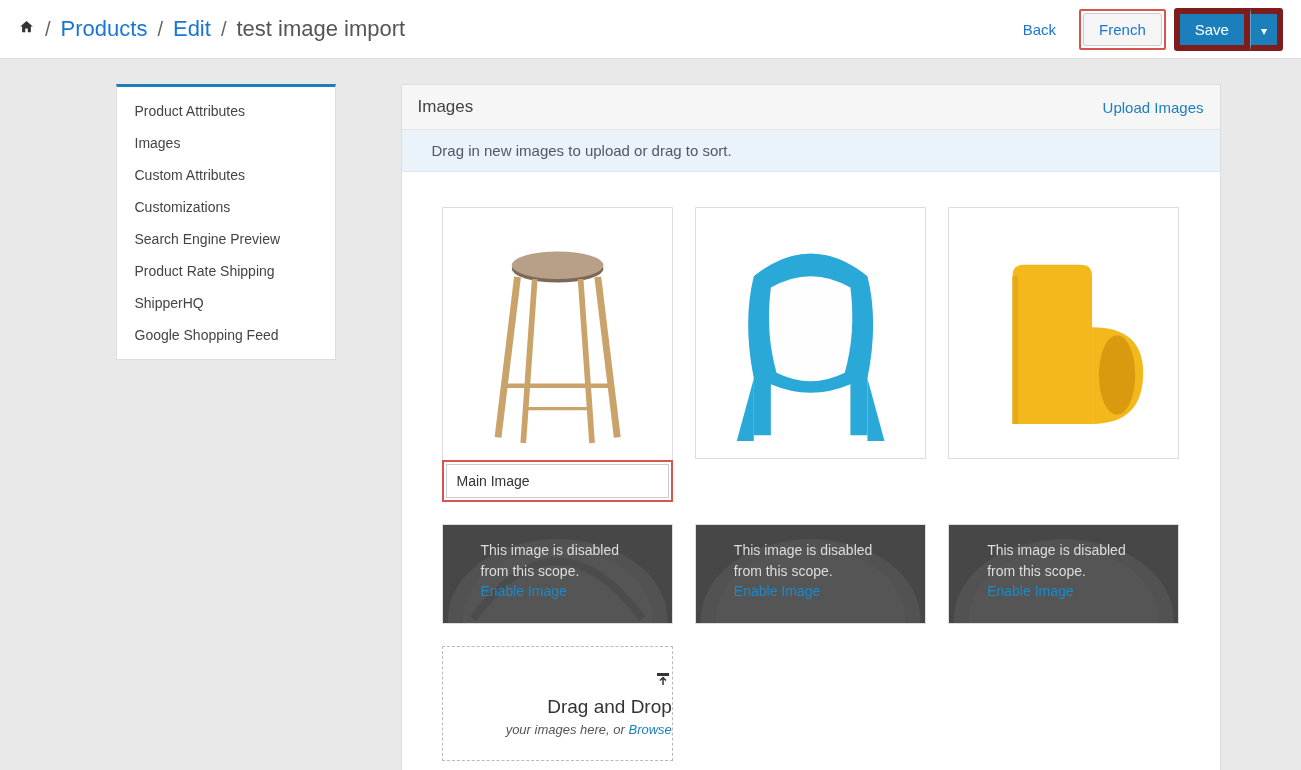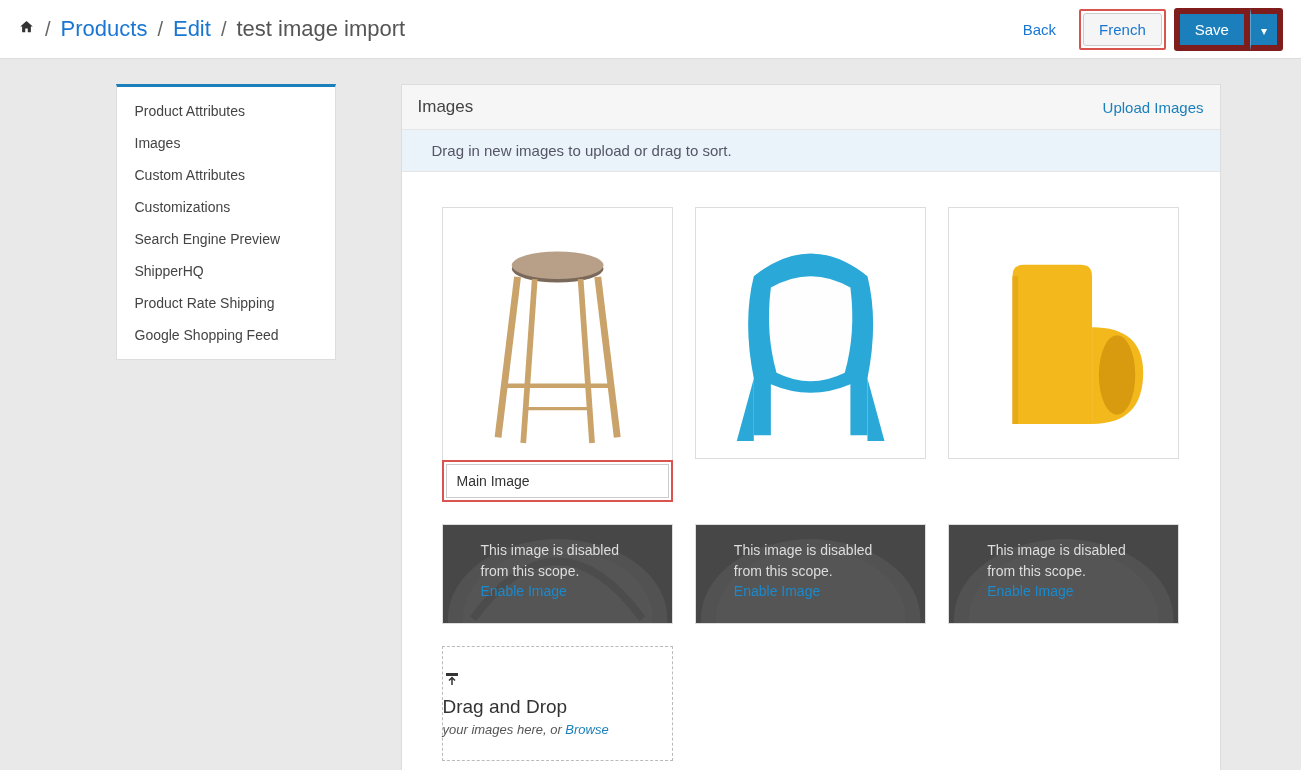--- a/index.html
+++ b/index.html
@@ -210,21 +210,21 @@
     }
     .enable-link {
       color: #1a8acc;
       cursor: pointer;
     }
     .dropzone {
       border: 1.5px dashed #bbb;
       min-height: 115px;
       display: flex;
       flex-direction: column;
-      align-items: flex-start;
+      align-items: flex-end;
       justify-content: center;
       gap: 4px;
     }
     .dropzone-title {
       font-size: 19px;
       color: #333;
       font-weight: 400;
     }
     .dropzone-sub {
       font-size: 13px;
@@ -265,22 +265,22 @@
   </div>
 </div>
 
 <div class="main">
   <div class="sidebar">
     <div class="sidebar-item">Product Attributes</div>
     <div class="sidebar-item">Images</div>
     <div class="sidebar-item">Custom Attributes</div>
     <div class="sidebar-item">Customizations</div>
     <div class="sidebar-item">Search Engine Preview</div>
+    <div class="sidebar-item">Product Rate Shipping</div>
     <div class="sidebar-item">ShipperHQ</div>
-    <div class="sidebar-item">Product Rate Shipping</div>
     <div class="sidebar-item">Google Shopping Feed</div>
   </div>
 
   <div class="content">
     <div class="content-header">
       <span class="content-title">Images</span>
       <span class="upload-link">Upload Images</span>
     </div>
     <div class="content-info">Drag in new images to upload or drag to sort.</div>
 

